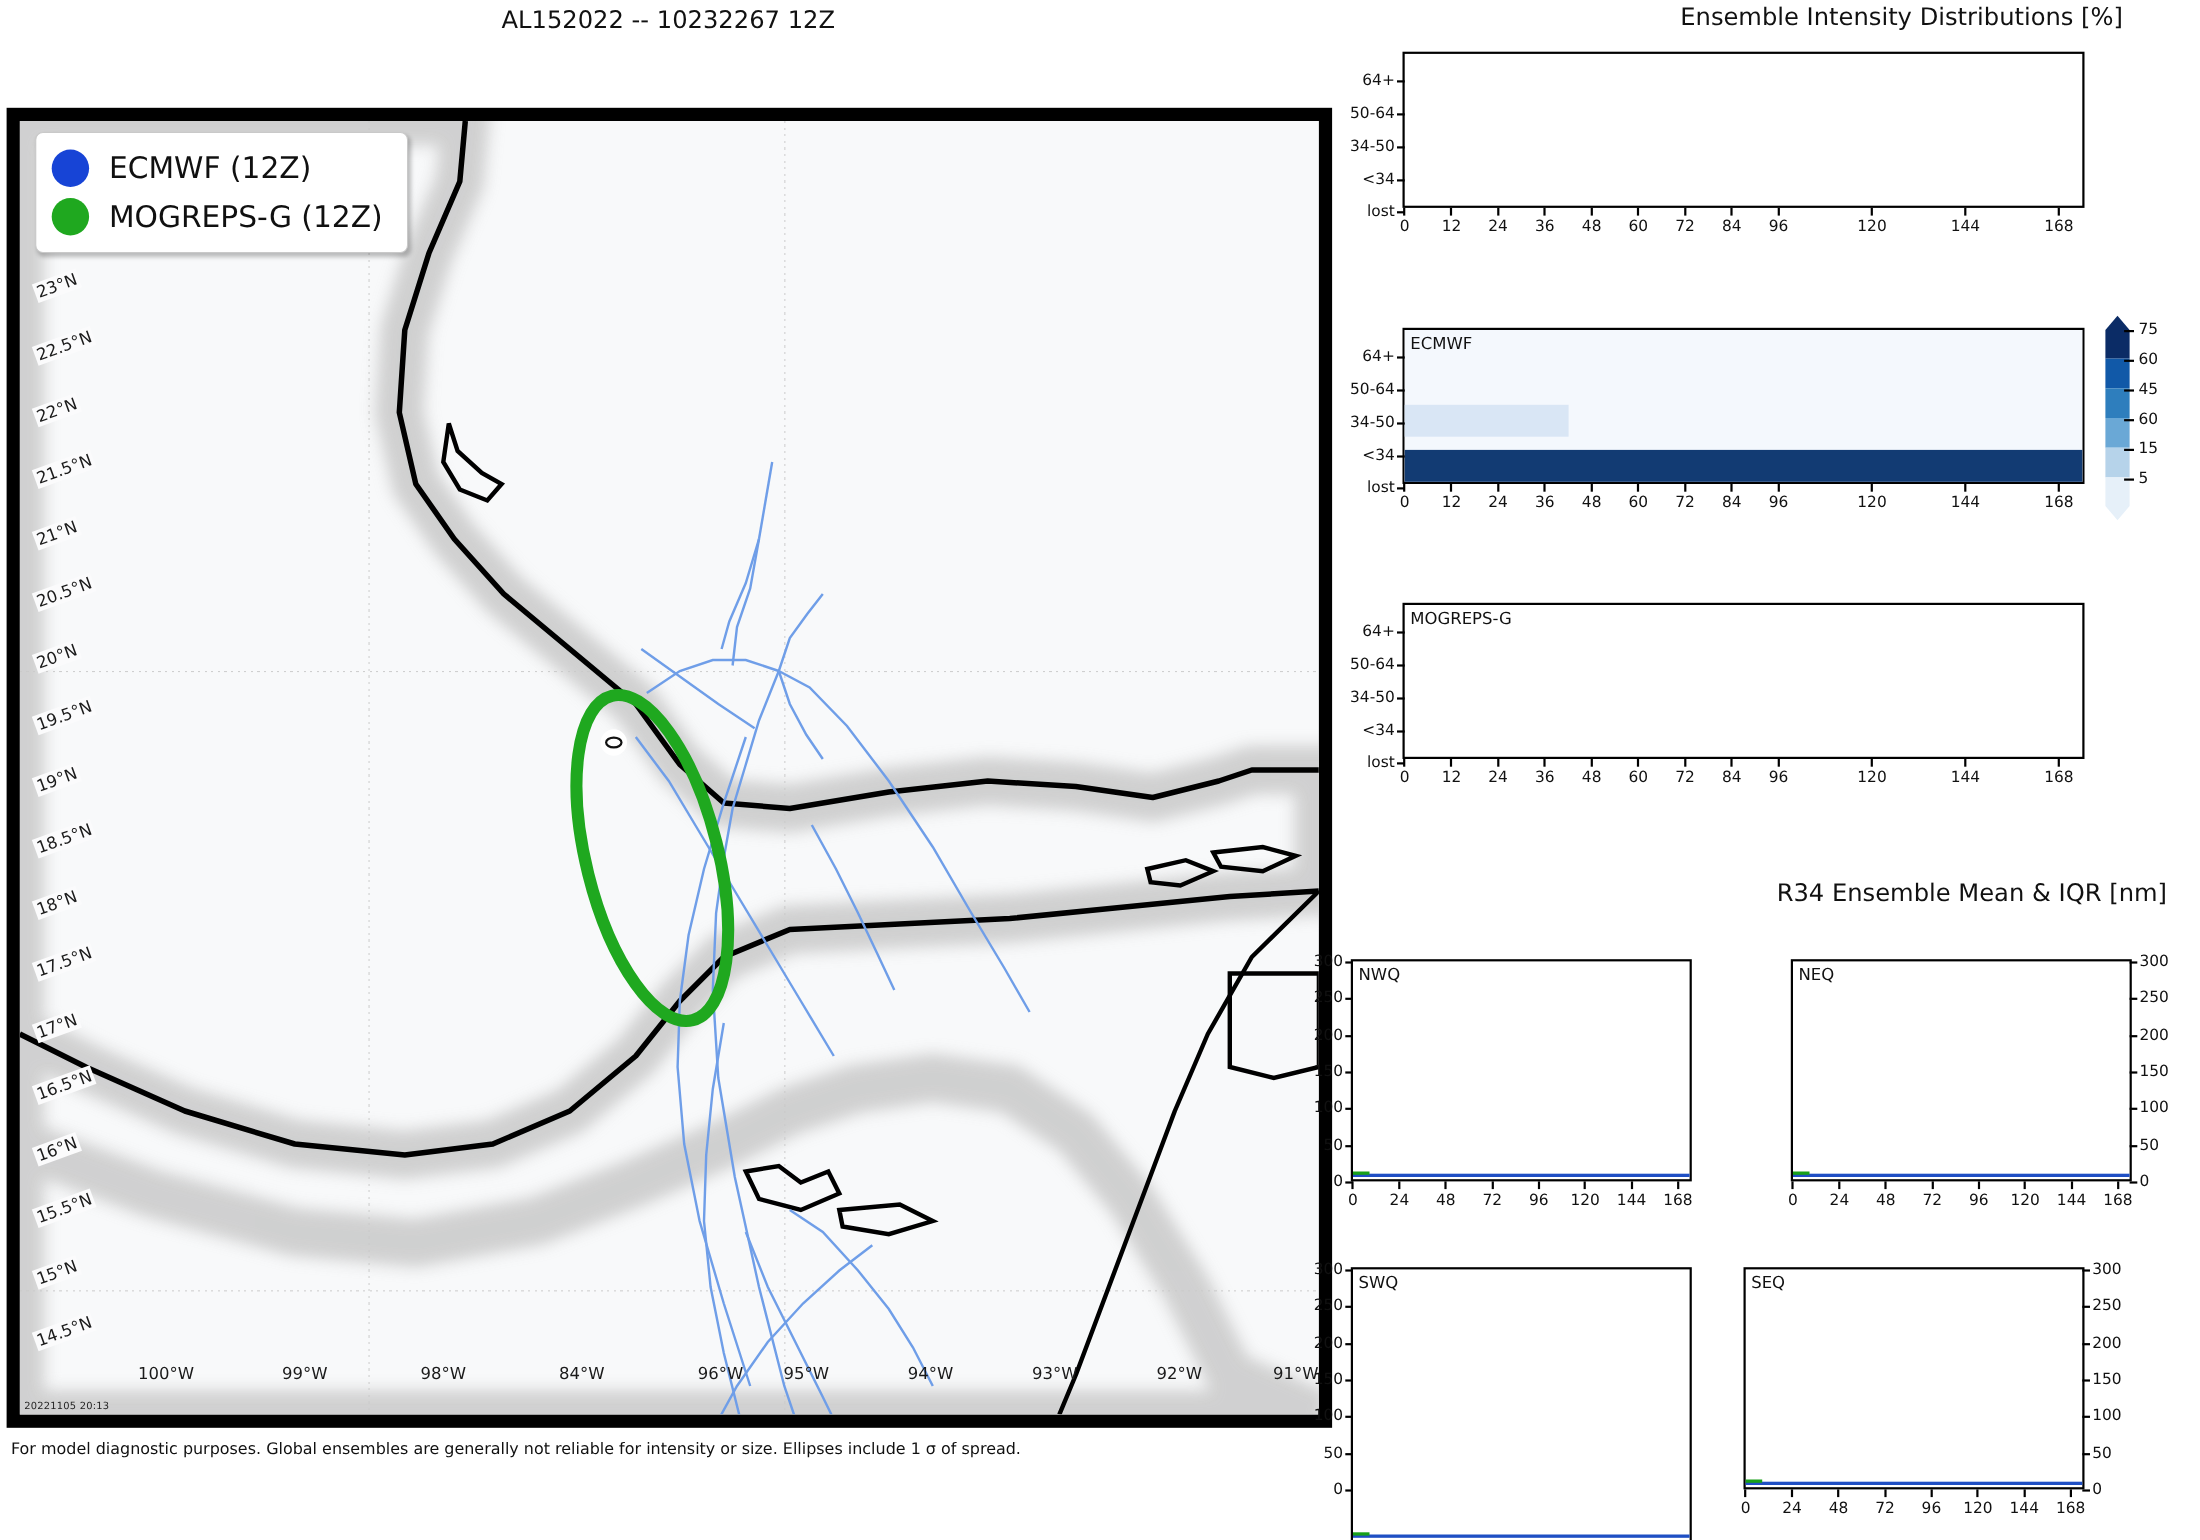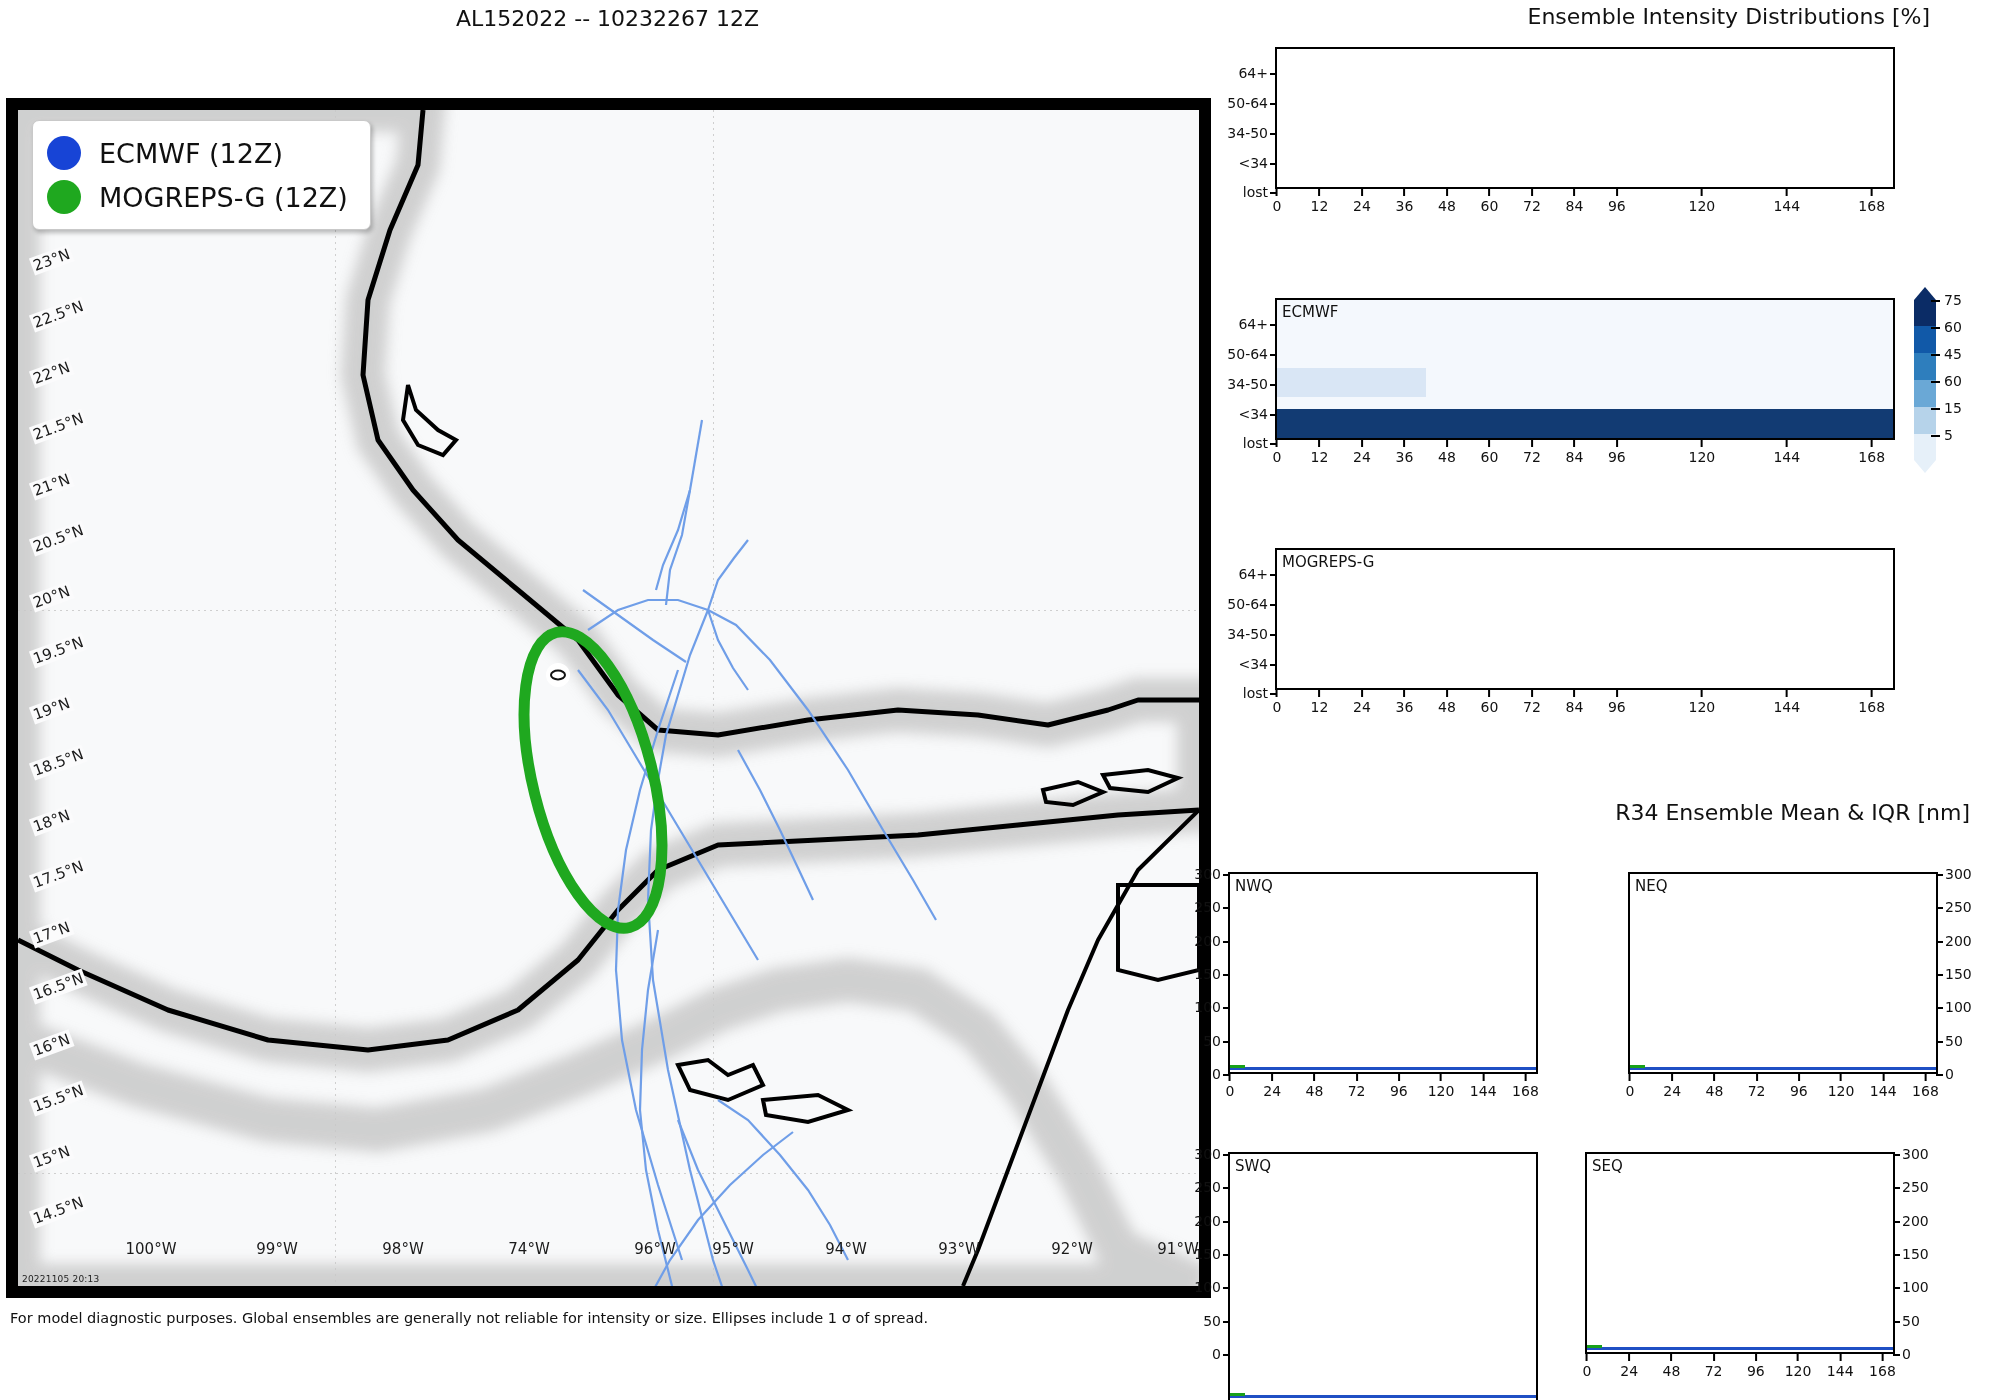--- a/index.html
+++ b/index.html
@@ -187,21 +187,21 @@
       <div class="lat-label" style="left:14px;top:821px">17°N</div>
       <div class="lat-label" style="left:14px;top:877px">16.5°N</div>
       <div class="lat-label" style="left:14px;top:933px">16°N</div>
       <div class="lat-label" style="left:14px;top:989px">15.5°N</div>
       <div class="lat-label" style="left:14px;top:1045px">15°N</div>
       <div class="lat-label" style="left:14px;top:1101px">14.5°N</div>
 
       <div class="lon-label" style="left:133px;bottom:28px">100°W</div>
       <div class="lon-label" style="left:259px;bottom:28px">99°W</div>
       <div class="lon-label" style="left:385px;bottom:28px">98°W</div>
-      <div class="lon-label" style="left:511px;bottom:28px">74°W</div>
+      <div class="lon-label" style="left:511px;bottom:28px">84°W</div>
       <div class="lon-label" style="left:637px;bottom:28px">96°W</div>
       <div class="lon-label" style="left:715px;bottom:28px">95°W</div>
       <div class="lon-label" style="left:828px;bottom:28px">94°W</div>
       <div class="lon-label" style="left:941px;bottom:28px">93°W</div>
       <div class="lon-label" style="left:1054px;bottom:28px">92°W</div>
       <div class="lon-label" style="left:1160px;bottom:28px">91°W</div>
 
       <div id="map-stamp">20221105 20:13</div>
 
       <div id="legend-box">

